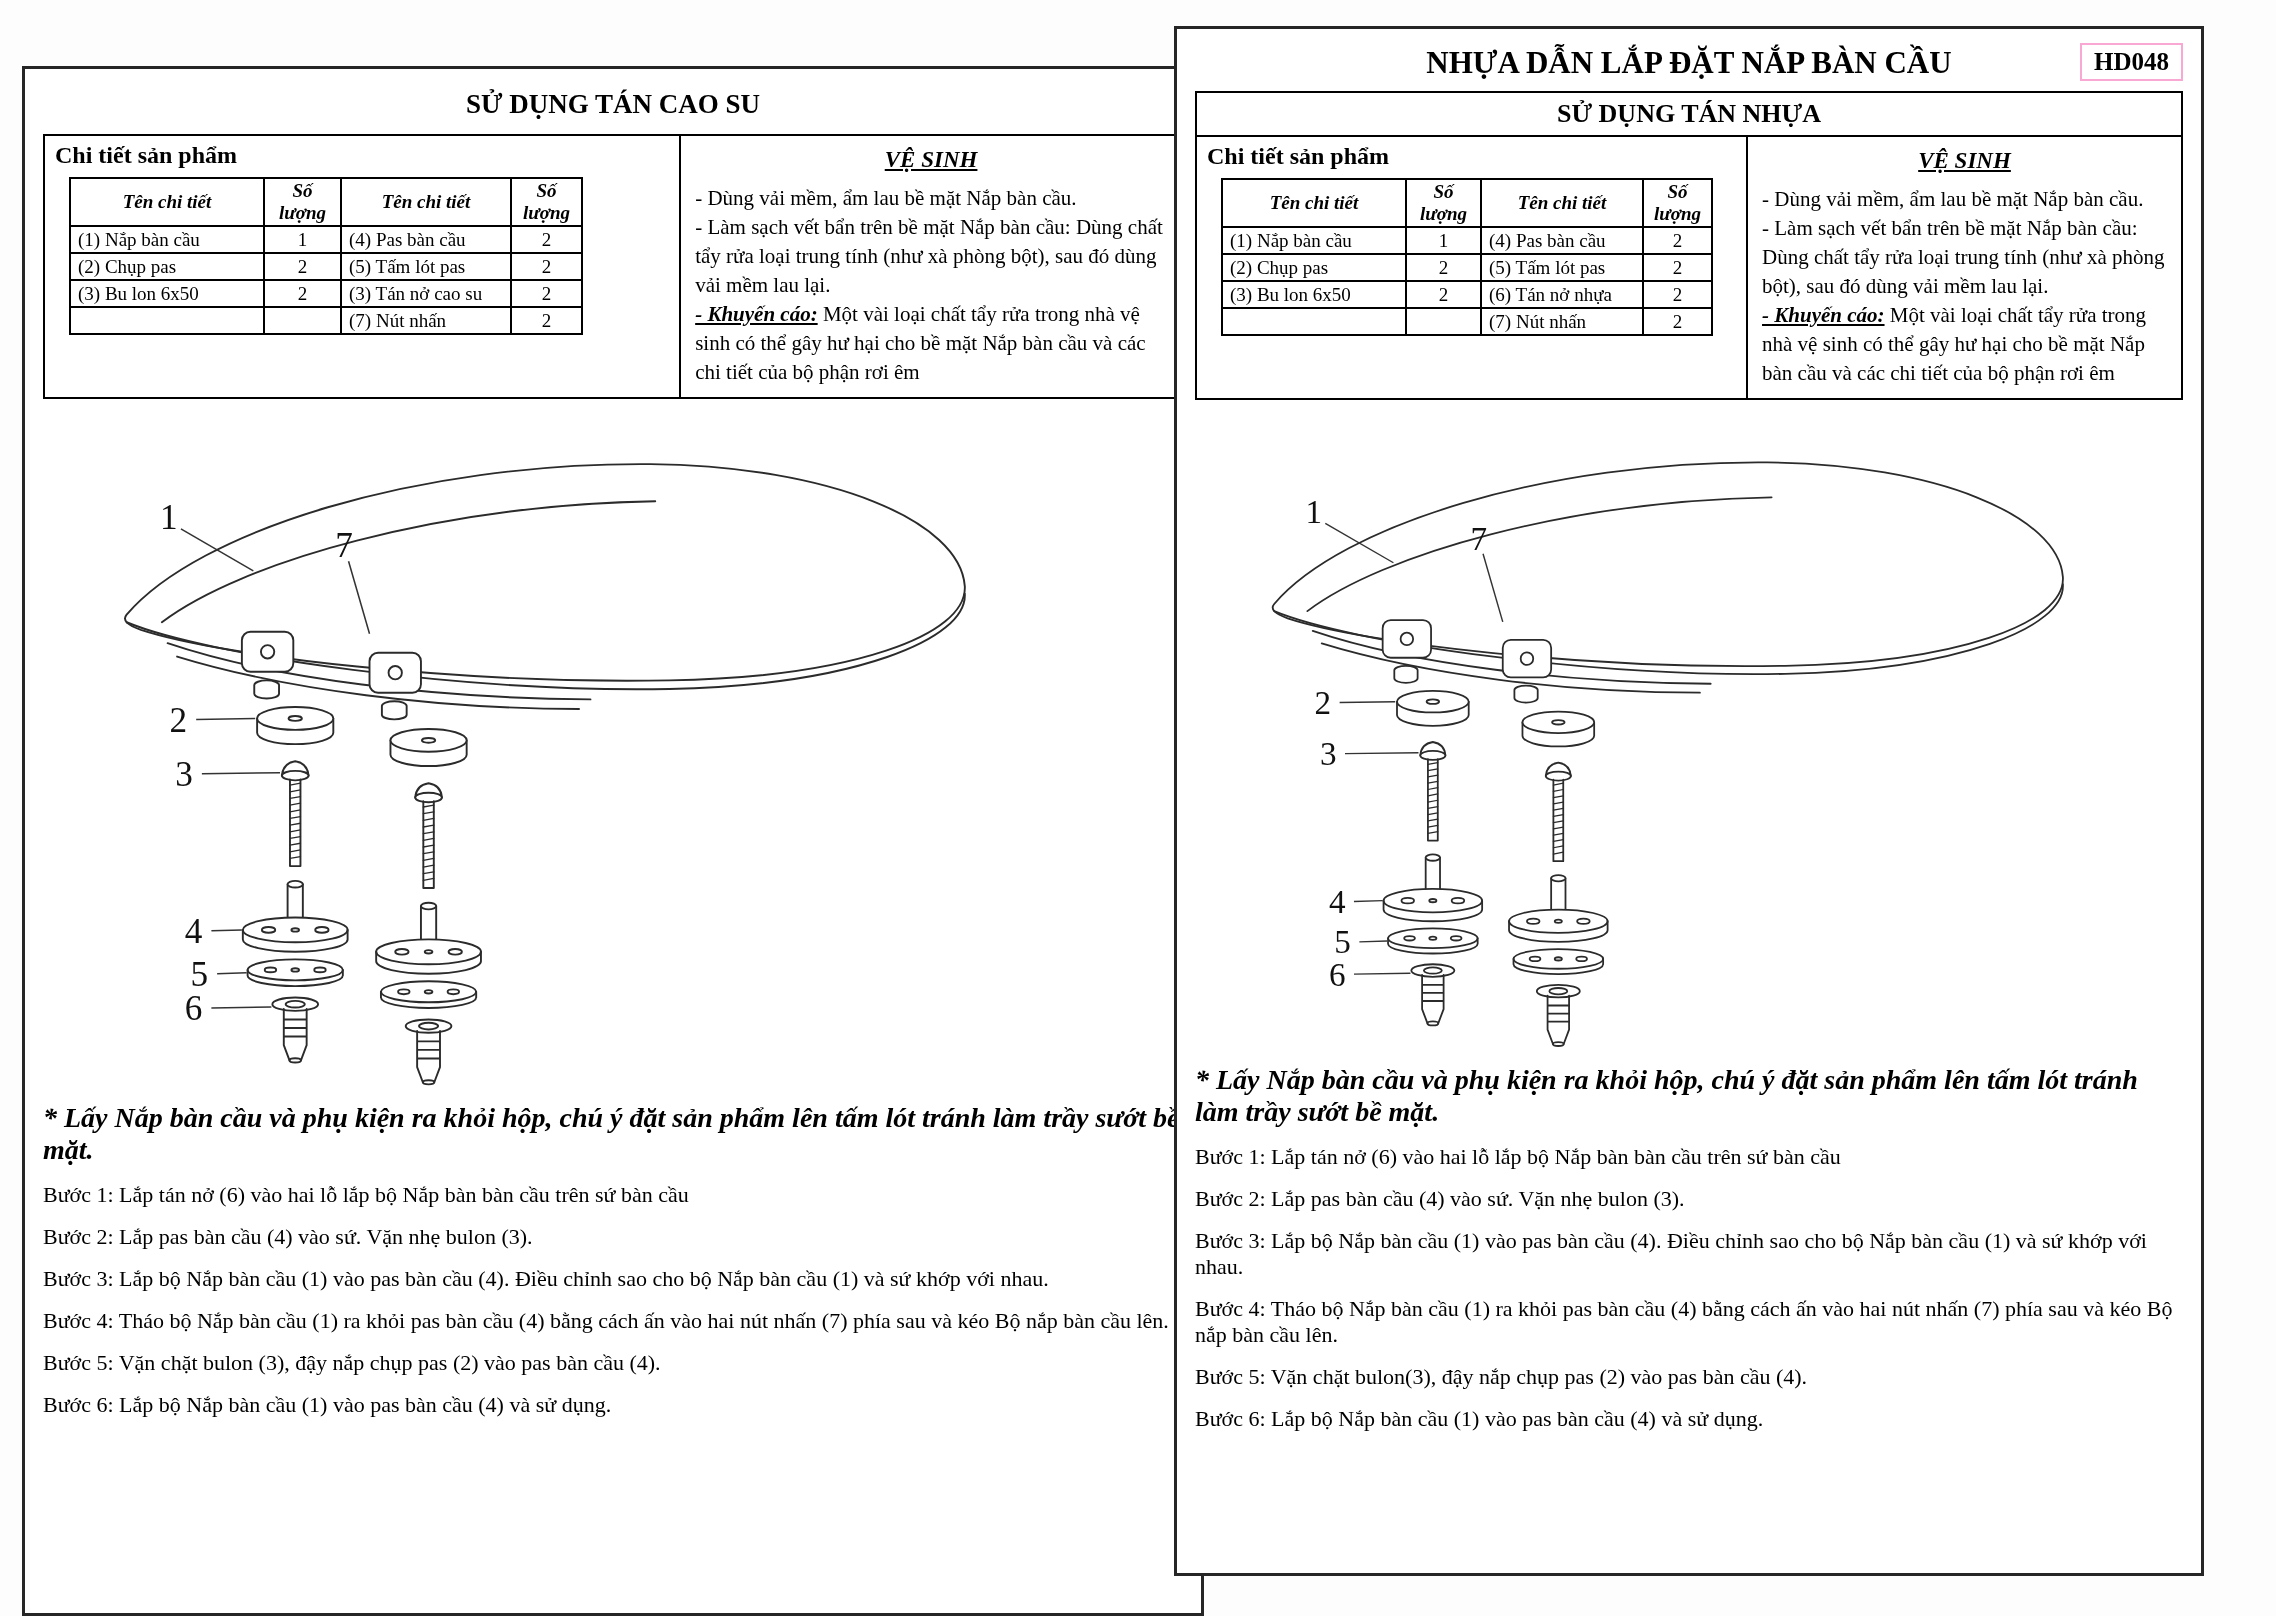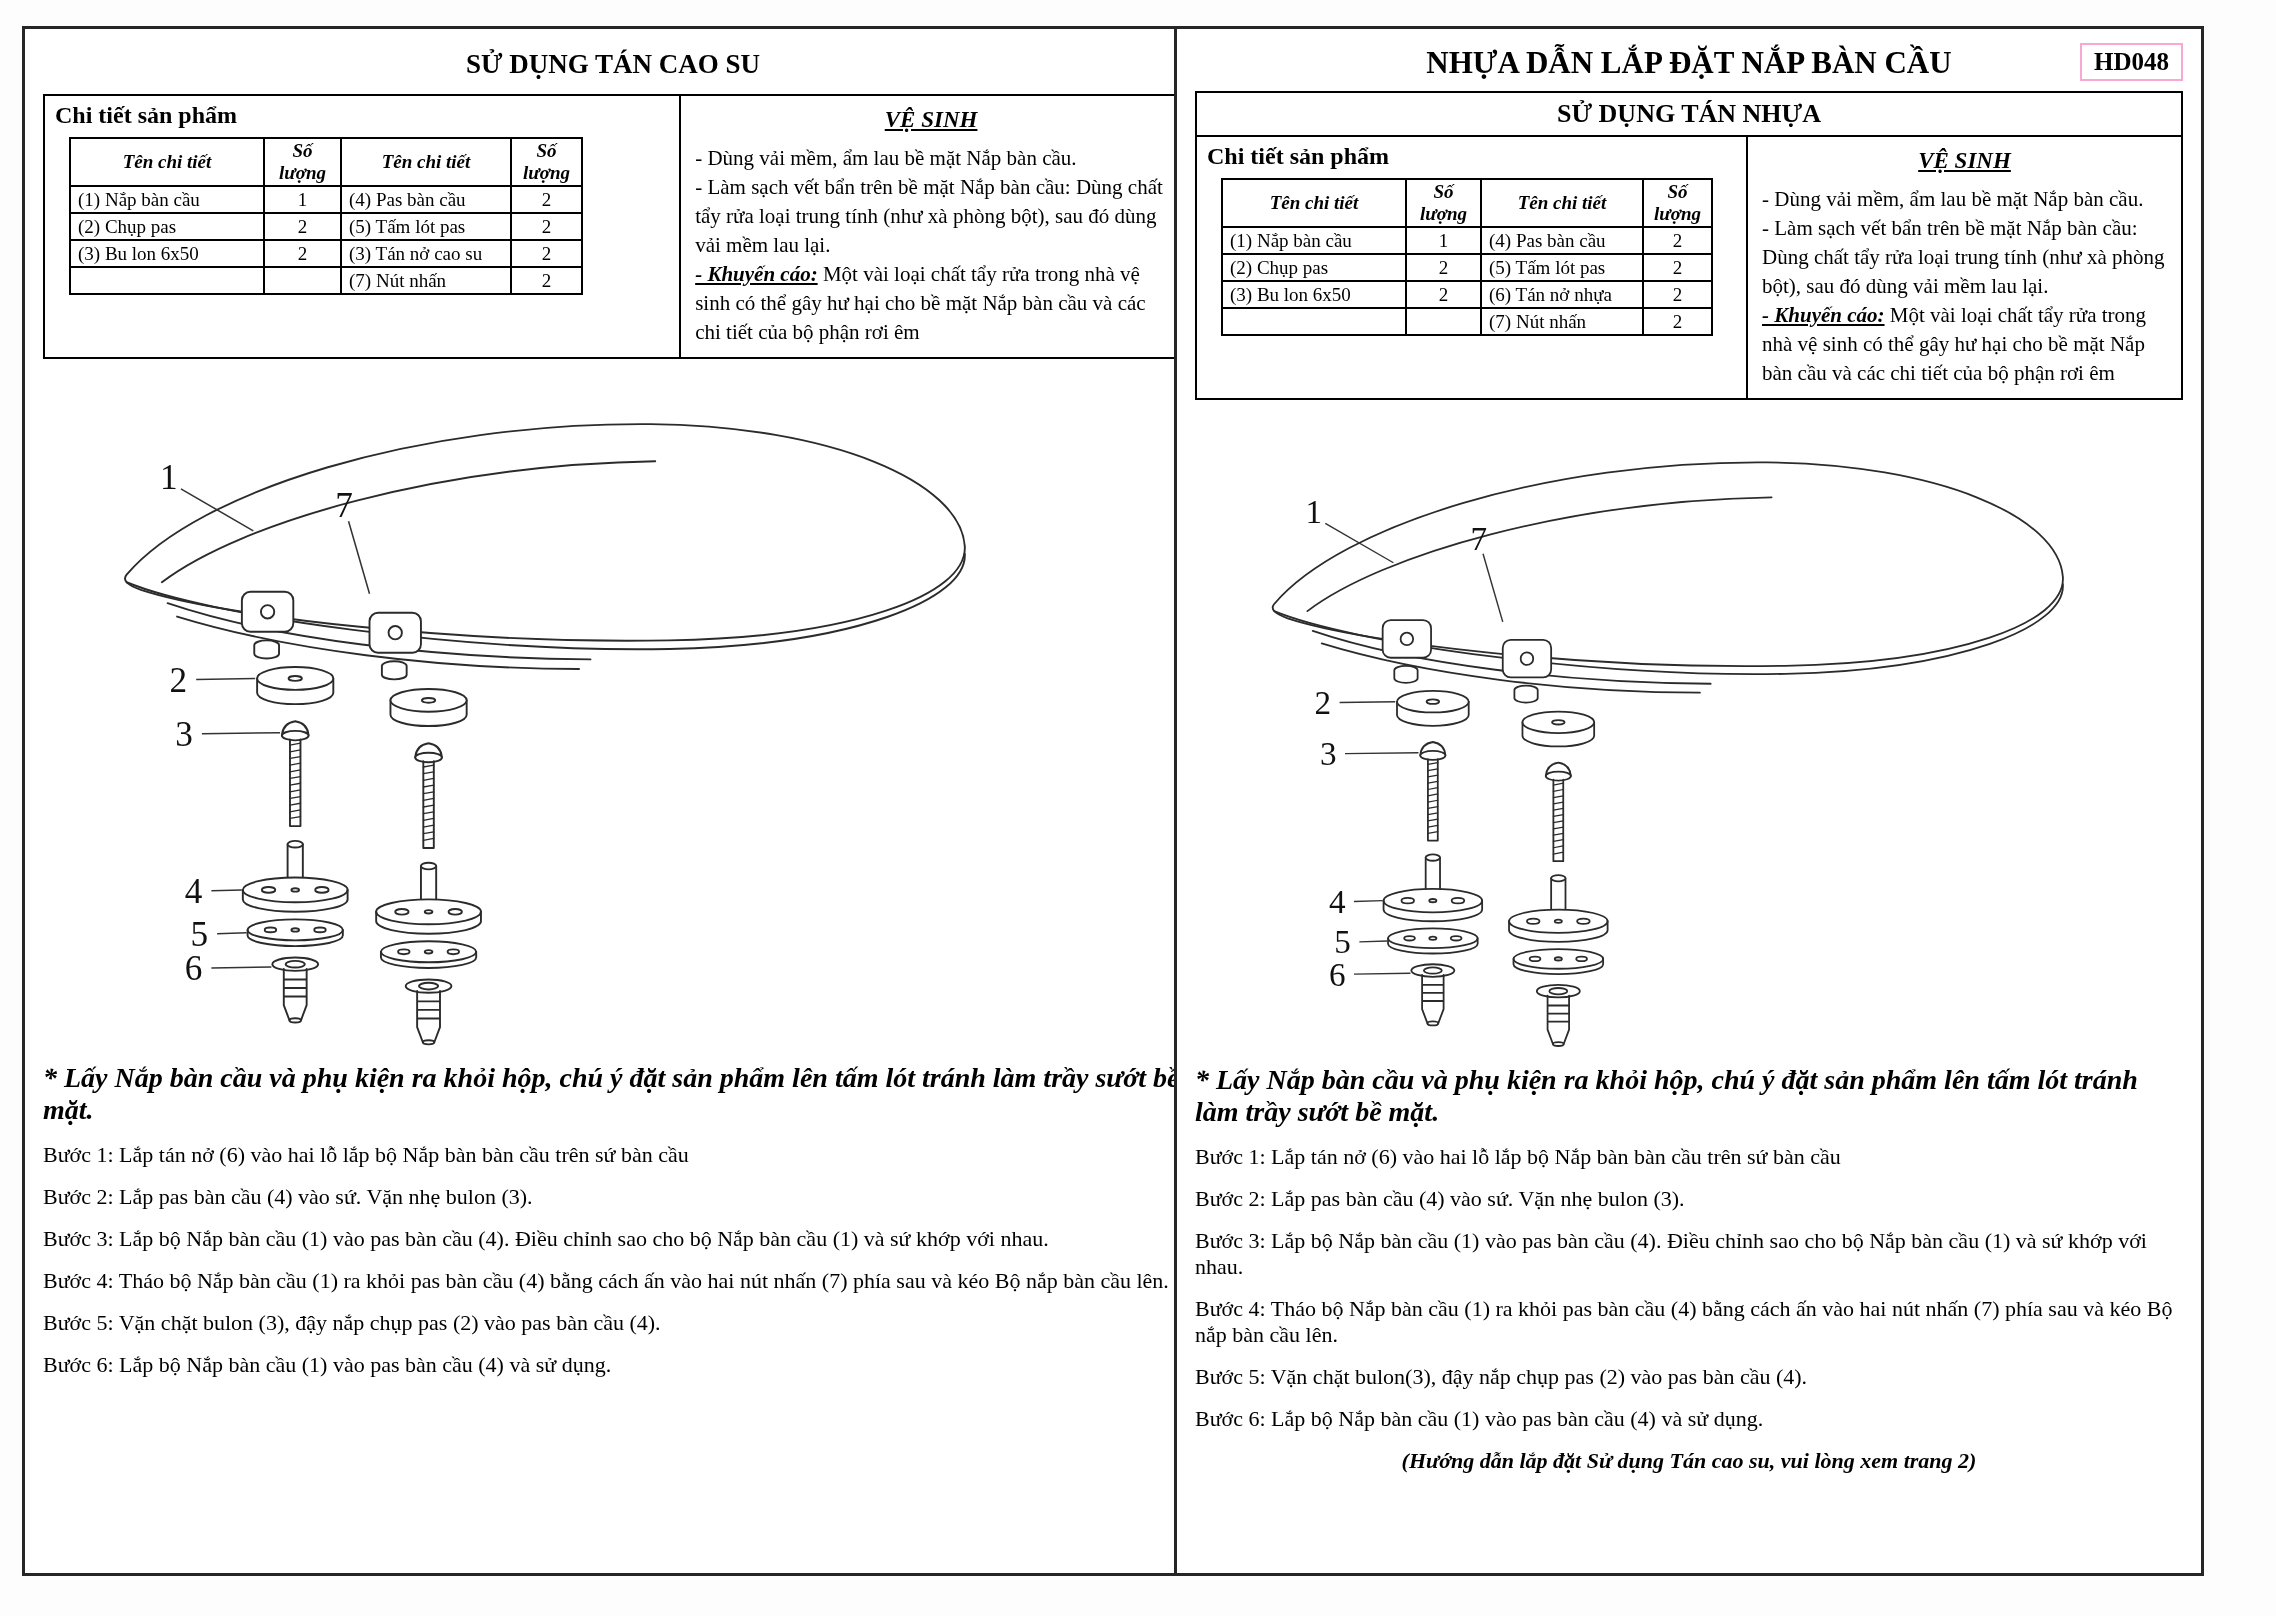--- a/index.html
+++ b/index.html
@@ -4,21 +4,21 @@
 <style>
   html,body{margin:0;padding:0;}
   body{
     width:2276px;height:1617px;background:#fdfdfd;color:#000;
     font-family:"Liberation Serif",serif;position:relative;overflow:hidden;
   }
   .page{
     position:absolute;top:26px;height:1550px;border:3px solid #262626;background:#fff;
     box-sizing:border-box;padding:12px 18px;
   }
-  #page-left{left:22px;width:1182px;}
+  #page-left{left:22px;width:1182px;margin-top:40px;}
   #page-right{left:1174px;width:1030px;}
   .page-title{text-align:center;font-weight:bold;font-size:27px;margin:8px 0 14px;}
   .main-title{text-align:center;font-weight:bold;font-size:31px;margin:4px 89px 10px;}
   .badge{
     position:absolute;top:14px;right:18px;border:2px solid #f9a8d4;
     padding:3px 12px;font-size:25px;font-weight:bold;background:#fff;
   }
   .subtitle-strip{
     border:2px solid #000;text-align:center;font-weight:bold;font-size:26px;
     padding:6px 0;margin-bottom:-2px;background:#fff;
@@ -261,15 +261,14 @@
     </svg>
   </div>
 
   <p class="note">* Lấy Nắp bàn cầu và phụ kiện ra khỏi hộp, chú ý đặt sản phẩm lên tấm lót tránh làm trầy sướt bề mặt.</p>
   <p class="step">Bước 1: Lắp tán nở (6) vào hai lỗ lắp bộ Nắp bàn bàn cầu  trên sứ bàn cầu</p>
   <p class="step">Bước 2: Lắp pas bàn cầu (4) vào sứ. Vặn nhẹ bulon (3).</p>
   <p class="step">Bước 3: Lắp bộ Nắp bàn cầu (1) vào pas bàn cầu (4). Điều chỉnh sao cho bộ Nắp bàn cầu (1) và sứ khớp với nhau.</p>
   <p class="step">Bước 4: Tháo bộ Nắp bàn cầu (1) ra khỏi pas bàn cầu (4) bằng cách ấn vào hai nút nhấn (7) phía sau và kéo Bộ nắp bàn cầu lên.</p>
   <p class="step">Bước 5: Vặn chặt bulon(3), đậy nắp chụp pas (2) vào pas bàn cầu (4).</p>
   <p class="step">Bước 6: Lắp bộ Nắp bàn cầu (1) vào pas bàn cầu (4) và sử dụng.</p>
-  <p class="footer-note">(Hướng dẫn lắp đặt Sử dụng Tán cao su, vui lòng xem trang 2)</p>
 </div>
 
 
 </body></html>

